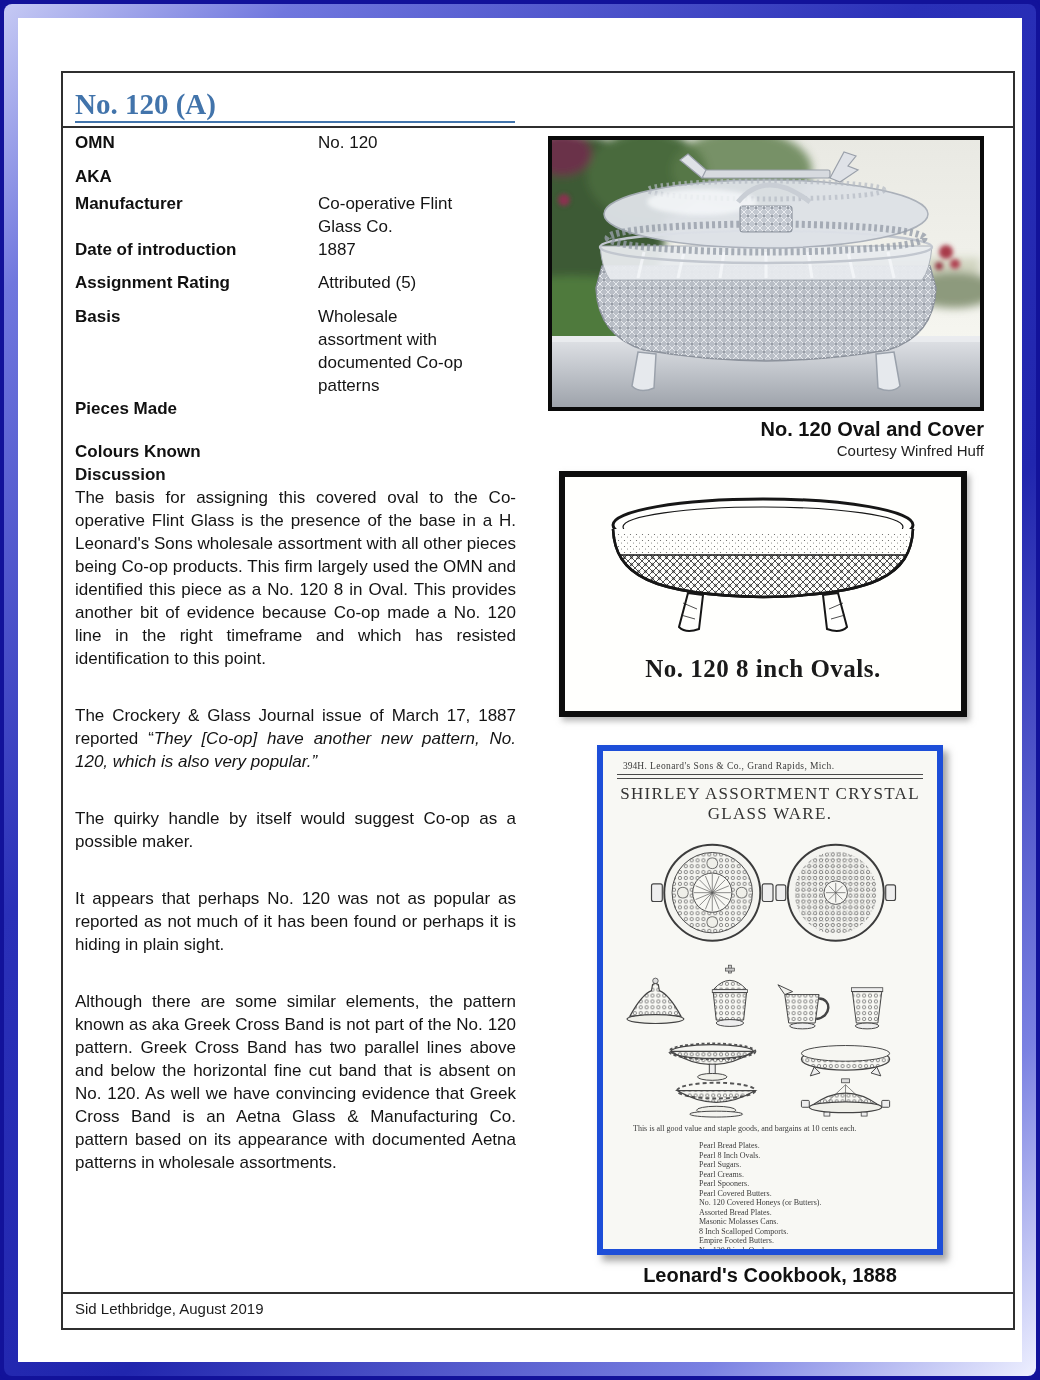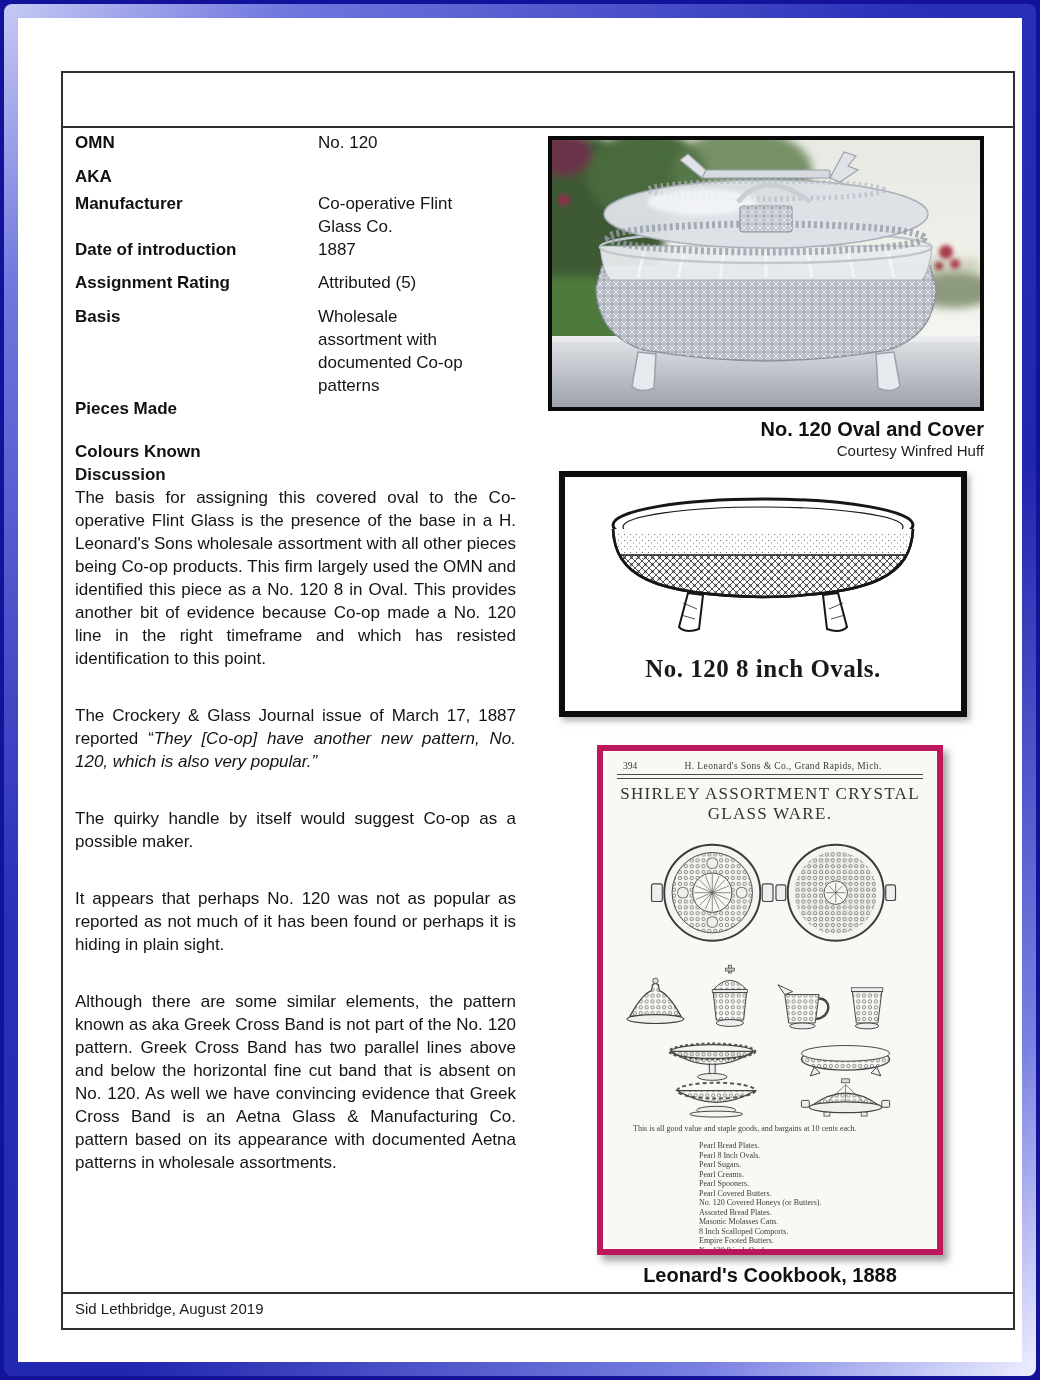--- a/index.html
+++ b/index.html
@@ -34,27 +34,27 @@
   .photo-cap{position:absolute;left:530px;top:399px;width:436px;text-align:right;}
   .photo-cap-main{font-size:20px;font-weight:bold;color:#111;line-height:24px;}
   .photo-cap-sub{font-size:15px;color:#222;line-height:19px;}
   .ovals-box{position:absolute;left:541px;top:453px;width:408px;height:246px;
     border:6px solid #0d0d0d;box-sizing:border-box;background:#fffffd;
     box-shadow:3px 4px 6px rgba(110,110,110,.5);
     display:flex;flex-direction:column;align-items:center;}
   .ovals-cap{font-family:"Liberation Serif",serif;font-weight:bold;font-size:25px;
     color:#1a1a1a;letter-spacing:.5px;margin-top:4px;}
   .catalog-box{position:absolute;left:579px;top:727px;width:346px;height:510px;
-    border:6px solid #be185d;box-sizing:border-box;background:#f8f8f4;
+    border:6px solid #1d4ed8;box-sizing:border-box;background:#f8f8f4;
     box-shadow:5px 6px 7px rgba(90,90,90,.55);overflow:hidden;}
   .cat-inner{padding:10px 8px 0 8px;font-family:"Liberation Serif",serif;color:#2c2c2c;}
   .scantext{filter:blur(.3px);opacity:.92;}
   .cat-head{display:flex;font-size:9.5px;}
   .cat-pageno{margin-left:12px;}
-  .cat-header{flex:1;text-align:center;letter-spacing:.4px;}
+  .cat-header{flex:1;letter-spacing:.4px;}
   .cat-rule{border-top:1px solid #4a4a4a;border-bottom:1px solid #4a4a4a;height:3px;margin:3px 6px 5px 6px;}
   .cat-title{text-align:center;font-size:17px;font-weight:normal;letter-spacing:1.3px;color:#222;}
   .cat-art{display:block;margin:4px auto 0 auto;}
   .cat-intro{font-size:8px;margin:4px 0 0 22px;}
   .cat-list{margin:8px 0 0 88px;font-size:8px;line-height:9.5px;}
   .cat-outro{font-size:8px;margin:12px 0 0 22px;}
   .catalog-cap{position:absolute;left:579px;top:1246px;width:346px;text-align:center;
     font-size:20px;font-weight:bold;color:#111;}
   
   .footer-text{position:absolute;left:57px;top:1282px;font-size:15px;color:#1c1c1c;}
@@ -62,20 +62,21 @@
 </head>
 <body>
 
 <div class="stage">
   <div class="frame-outer"></div>
   <div class="frame-bevel"></div>
   <div class="page">
 
     <div class="content-box"></div>
 
+    <div class="page-title">No. 120 (A)</div>
     <div class="hline" style="left:44px;top:108px;width:952px;"></div>
     <div class="hline" style="left:44px;top:1274px;width:952px;"></div>
 
     <div class="left-col">
       <div class="f-row mb11">
         <div class="f-label">OMN</div>
         <div class="f-value">No. 120</div>
       </div>
       <div class="f-row mb4">
         <div class="f-label">AKA</div>

